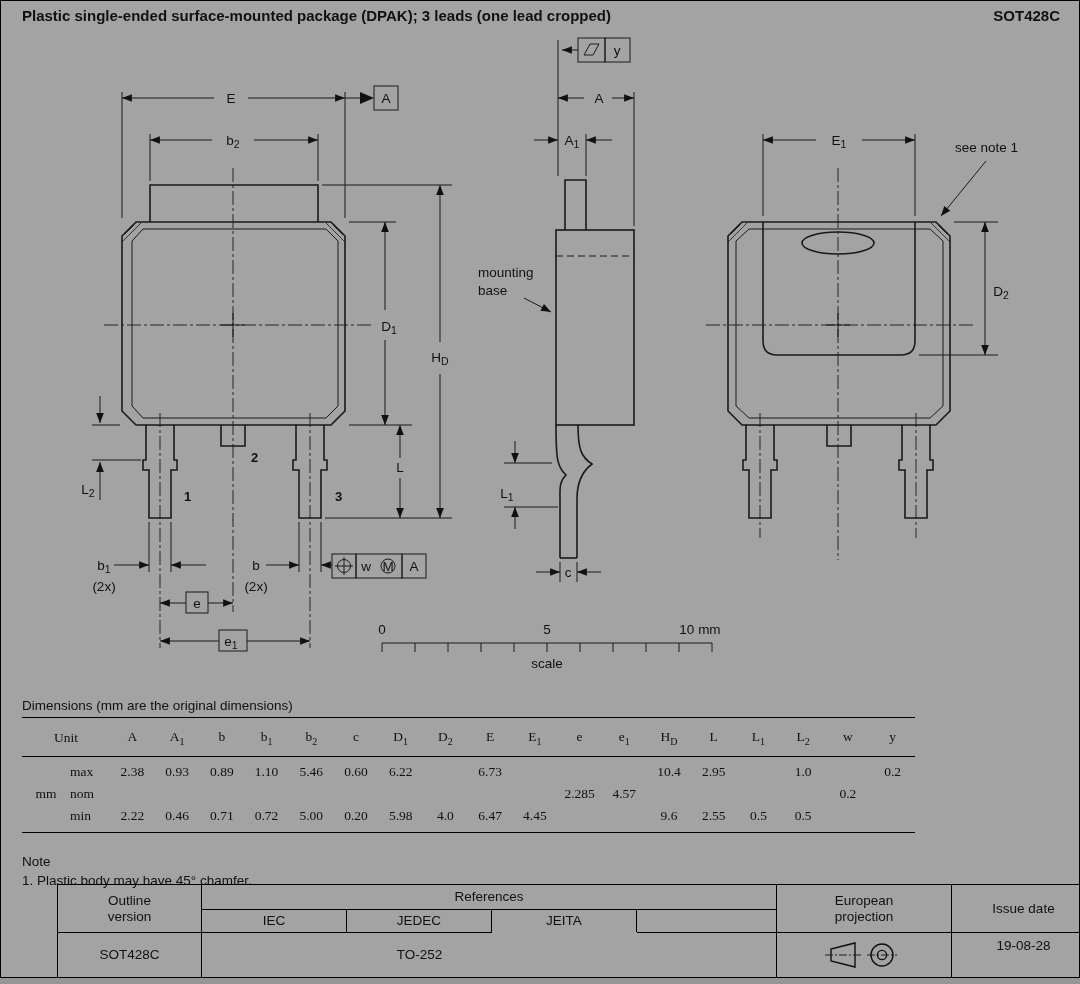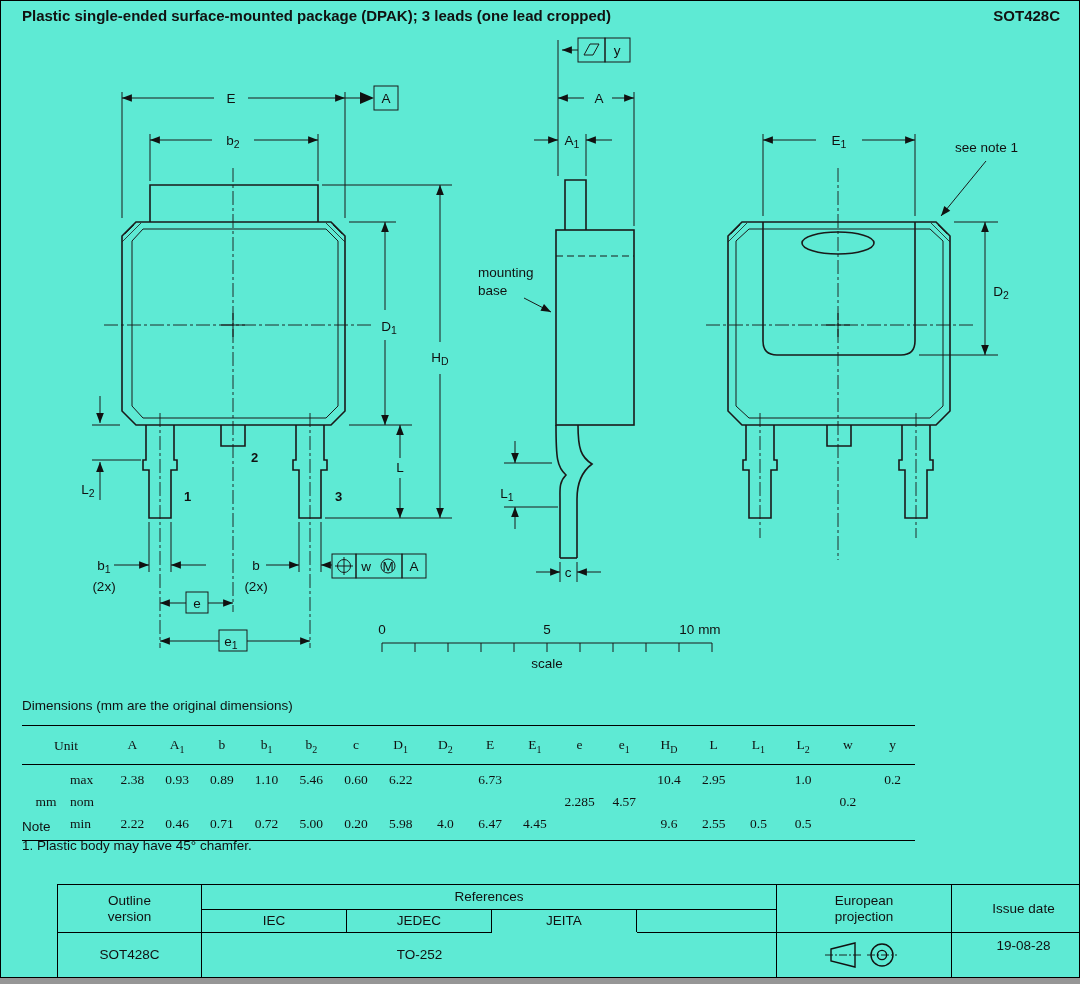--- a/index.html
+++ b/index.html
@@ -1,48 +1,48 @@
 <!DOCTYPE html>
 <html><head>
 <meta charset="utf-8">
 <style>
   html,body { margin:0; padding:0; background:#fff; }
   .page {
-    position:relative; width:1080px; height:984px; background:#5eead4;
+    position:relative; width:1080px; height:984px; background:#a3a3a3;
     font-family:"Liberation Sans", sans-serif; color:#111; overflow:hidden;
   }
   .page-border { position:absolute; left:0; top:0; right:0; bottom:6px; border:1.3px solid #000; pointer-events:none; }
   .edge-strip { position:absolute; left:0; right:0; bottom:0; height:6px; background:#969696; }
   .hdr-title { position:absolute; left:22px; top:7px; font-size:15px; font-weight:bold; }
   .hdr-code  { position:absolute; right:20px; top:7px; font-size:15px; font-weight:bold; }
 
   svg.drawing { position:absolute; left:0; top:0; width:1080px; height:984px; pointer-events:none; }
   svg.drawing text { font-family:"Liberation Sans", sans-serif; font-size:13.5px; fill:#111; }
   svg.drawing .sub { font-size:10.5px; }
   svg.drawing .pin { font-weight:bold; font-size:13px; }
   .ol  { fill:none; stroke:#1a1a1a; stroke-width:1.6; }
   .ol2 { fill:none; stroke:#1a1a1a; stroke-width:1.0; }
   .dl  { fill:none; stroke:#1a1a1a; stroke-width:1.0; }
   .hl  { fill:none; stroke:#1a1a1a; stroke-width:0.8; }
   .cl  { fill:none; stroke:#1a1a1a; stroke-width:0.9; stroke-dasharray:14 3 3 3; }
   .dash{ fill:none; stroke:#1a1a1a; stroke-width:1.0; stroke-dasharray:7 4; }
 
   .dims { position:absolute; left:22px; top:698px; width:893px; font-size:13.5px; }
-  .dims-title { margin:0 0 12px 0; }
+  .dims-title { margin:0 0 4px 0; }
   table.dimtab { width:100%; border-collapse:collapse; table-layout:fixed; border-top:1.6px solid #000;font-family:Liberation Serif, serif; }
   table.dimtab col.c-unit { width:42px; } table.dimtab col.c-lbl { width:46px; }
   .dimtab th { font-weight:normal; border-bottom:1.6px solid #000; padding:11px 0 9px; text-align:center; }
   .dimtab sub { font-size:10px; }
   .dimtab td { text-align:center; padding:3px 0; }
   .dimtab td.unitcell { text-align:center; padding-left:6px; }
   .dimtab td.rowlbl  { text-align:left; padding-left:6px; }
   .dimtab tbody tr:first-child td { padding-top:7px; }
   .dimtab tbody tr:last-child td { border-bottom:1.6px solid #000; padding-bottom:8px; }
 
-  .note { position:absolute; left:22px; top:817px; font-size:13.5px; line-height:19px; }
+  .note { position:absolute; left:22px; top:852px; font-size:13.5px; line-height:19px; }
 
   .ftr {
     position:absolute; left:21px; top:884px; width:1037px; height:92px;
     border:1.4px solid #000; display:grid;
     grid-template-columns:144px 145px 145px 145px 139px 176px auto;
     grid-template-rows:25px 22px auto; font-size:13.5px;margin-left:36px;
   }
   .fc { display:flex; align-items:center; justify-content:center; text-align:center; line-height:16px; }
   .br { border-right:1.2px solid #000; } .bl { border-left:1.2px solid #000; }
   .bb { border-bottom:1.2px solid #000; } .bt { border-top:1.2px solid #000; }

